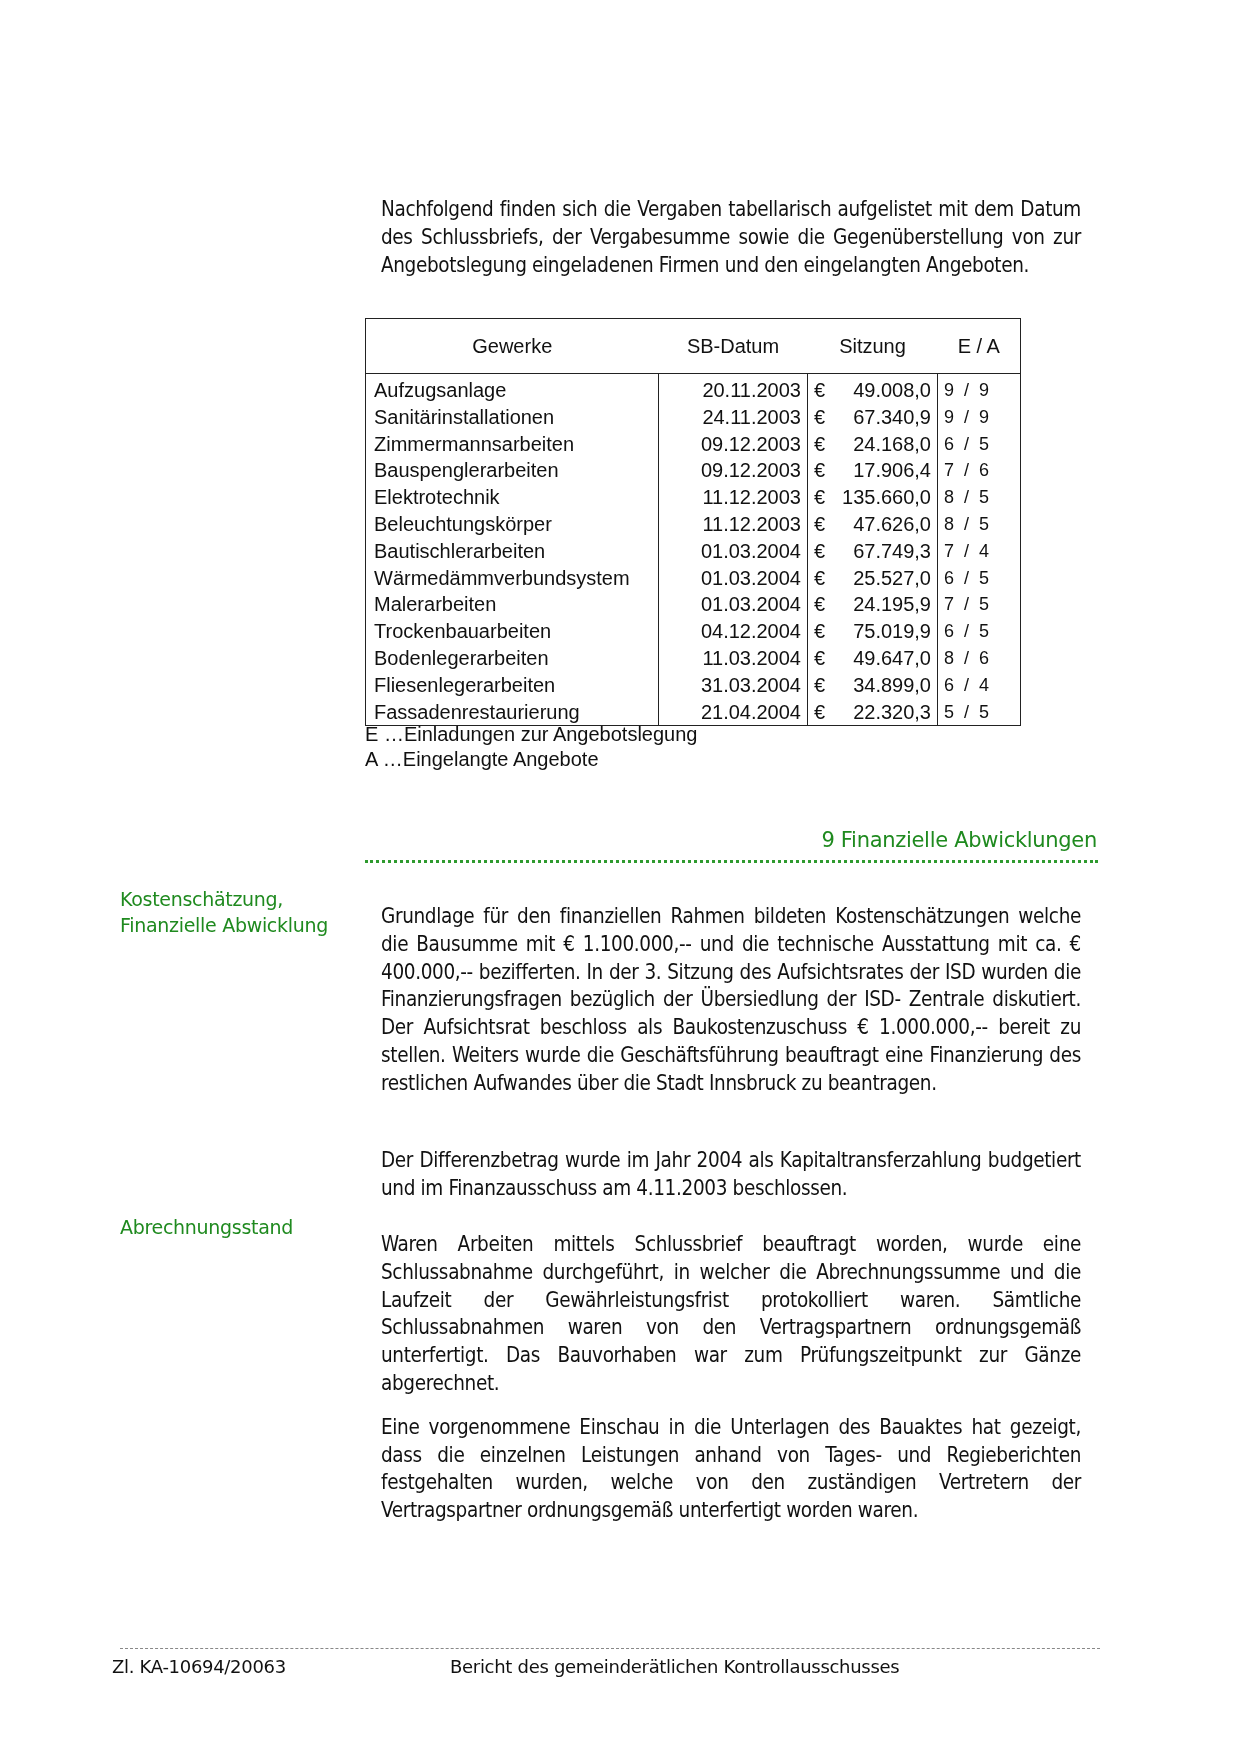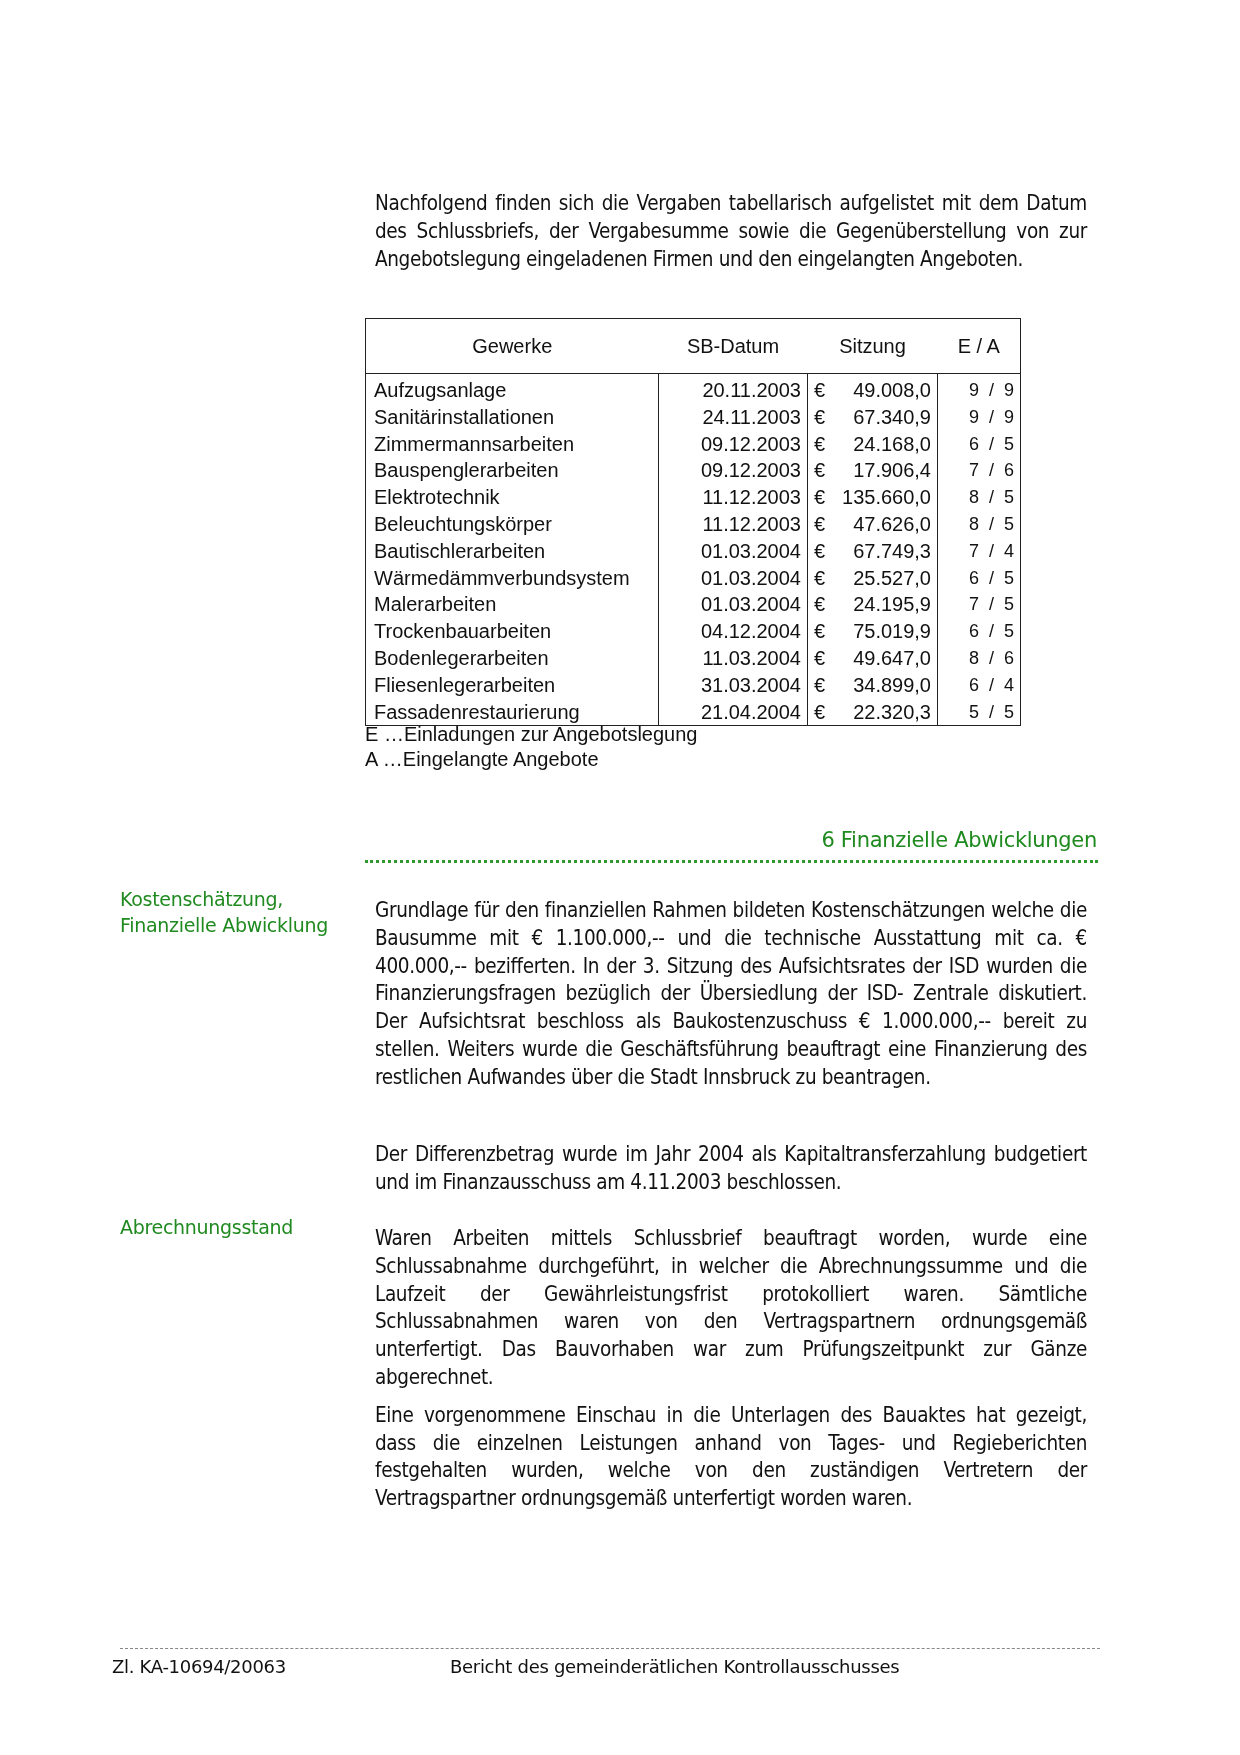--- a/index.html
+++ b/index.html
@@ -5,41 +5,41 @@
     html, body { margin: 0; padding: 0; background: #ffffff; }
     body {
       width: 1240px; height: 1755px; position: relative; overflow: hidden;
       font-family: "DejaVu Sans", sans-serif; color: #111111;
     }
     .body-text {
       position: absolute; left: 365px; width: 732px;
       font-size: 20.5px; line-height: 27.8px; text-align: justify;
       letter-spacing: -0.35px; font-stretch: condensed;
     }
-    .body-text p { margin: 10px; }
+    .body-text p { margin: 16px; }
     .side-label {
       position: absolute; left: 120px; width: 220px;
       font-size: 19px; line-height: 26px; color: #1f8a1f;
       letter-spacing: -0.3px;
     }
     
     .vtable {
       position: absolute; left: 365px; top: 318px; width: 656px;
       border: 1.5px solid #222; border-collapse: collapse;
       font-family: "Liberation Sans", sans-serif; font-size: 20px;
     }
     .vtable th {
       font-weight: normal; height: 54px; border-bottom: 1.5px solid #222;
       text-align: center; padding: 0; vertical-align: middle; margin-top: 40px;
     }
     .vtable td { padding: 0 6px; height: 26.8px; line-height: 26.8px; white-space: nowrap; }
     .vtable td.c-name { text-align: left; padding-left: 8px; border-right: 1.5px solid #222; width: 278px; }
     .vtable td.c-date { text-align: right; border-right: 1.5px solid #222; width: 136px; padding-right: 6px; }
     .vtable td.c-amt  { border-right: 1.5px solid #222; width: 116px; }
-    .vtable td.c-ea   { text-align: right; font-size: 18px; }
+    .vtable td.c-ea   { text-align: left; font-size: 18px; }
     .vtable tbody tr:first-child td { padding-top: 3px; }
     .amt-wrap { display: flex; justify-content: space-between; }
     .legend {
       position: absolute; left: 365px; top: 722px;
       font-family: "Liberation Sans", sans-serif; font-size: 20px; line-height: 25px;
     }
     .section-heading {
       position: absolute; right: 143px; top: 828px;
       font-size: 21px; color: #1f8a1f; letter-spacing: -0.3px;
     }
@@ -218,21 +218,21 @@
     <td class="c-ea" style="white-space: pre;">5  /  5</td>
   </tr>
     </tbody>
 </table>
 
 <div class="legend">
   <div>E …Einladungen zur Angebotslegung</div>
   <div>A …Eingelangte Angebote</div>
 </div>
 
-<div class="section-heading">6  Finanzielle Abwicklungen</div>
+<div class="section-heading">9  Finanzielle Abwicklungen</div>
 <div class="dotted-rule"></div>
 
 <div class="side-label" style="top:886px;">
   <div>Kostenschätzung,</div>
   <div>Finanzielle Abwicklung</div>
 </div>
 <div class="body-text" style="top:887px;">
   <p>Grundlage für den finanziellen Rahmen bildeten Kostenschätzungen welche die Bausumme mit € 1.100.000,-- und die technische Ausstattung mit ca. € 400.000,-- bezifferten. In der 3. Sitzung des Aufsichtsrates der ISD wurden die Finanzierungsfragen bezüglich der Übersiedlung der ISD- Zentrale diskutiert. Der Aufsichtsrat beschloss als Baukostenzuschuss € 1.000.000,-- bereit zu stellen. Weiters wurde die Geschäftsführung beauftragt eine Finanzierung des restlichen Aufwandes über die Stadt Innsbruck zu beantragen.</p>
 </div>
 <div class="body-text" style="top:1131px;">

